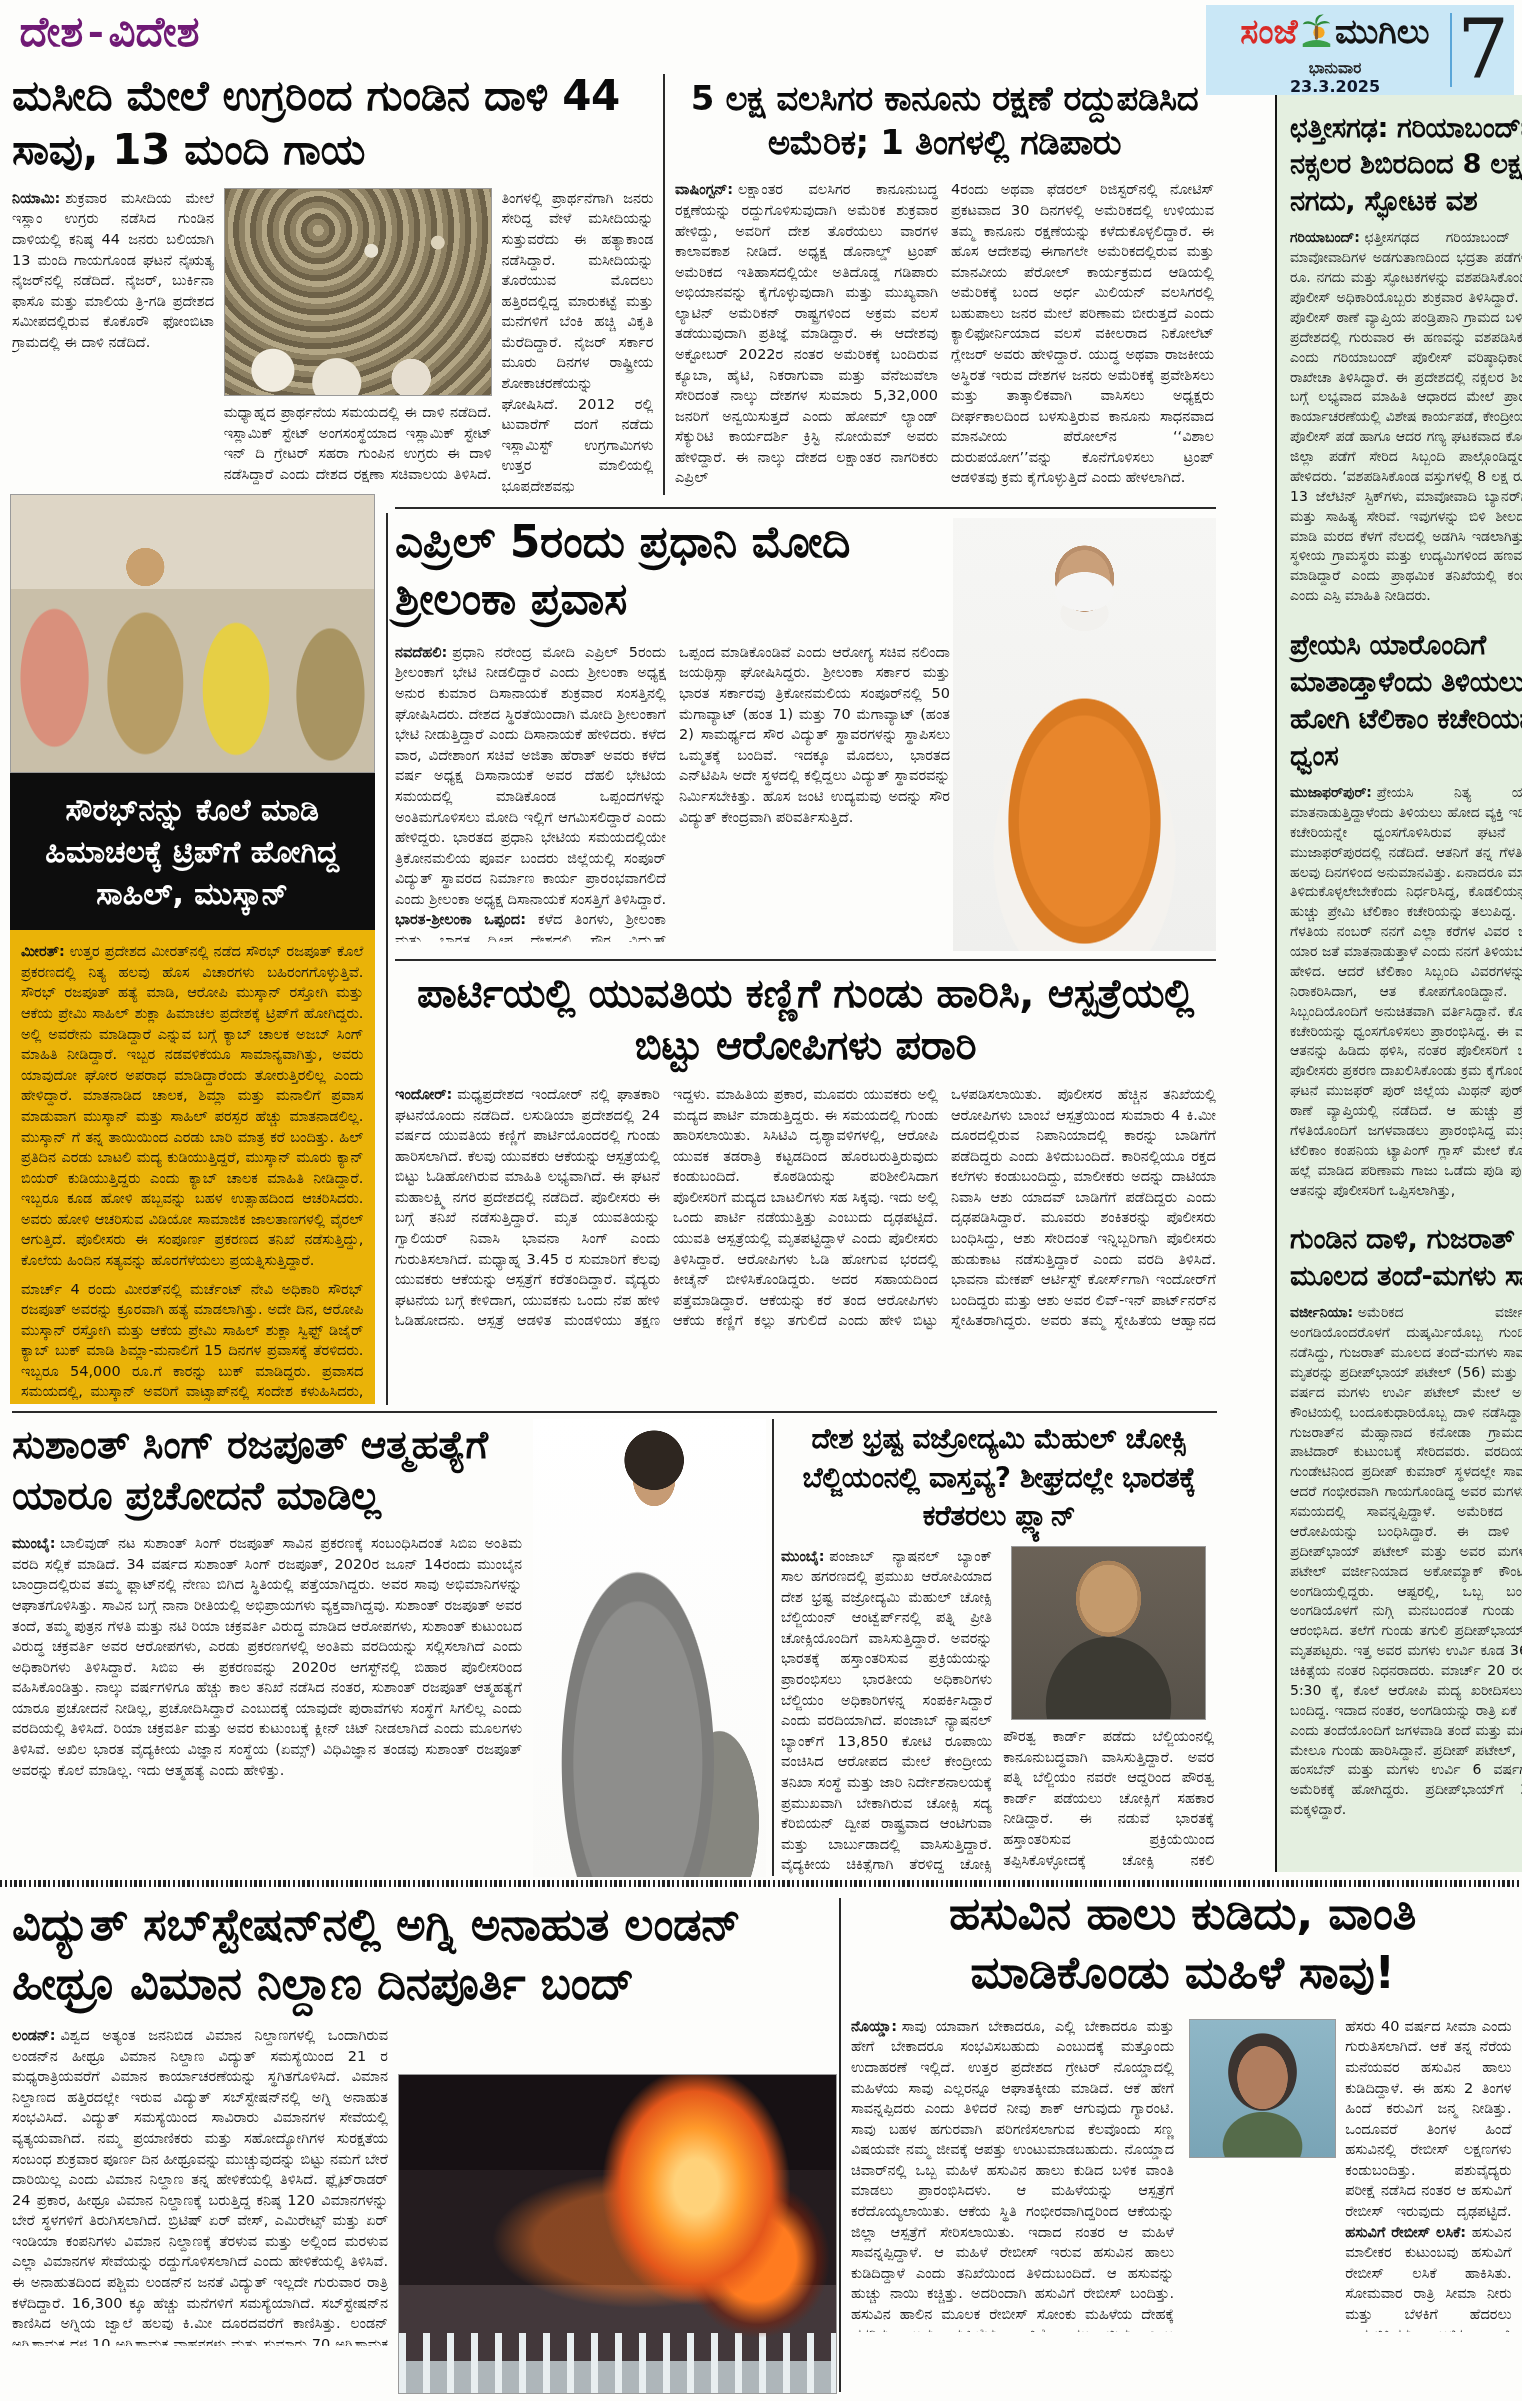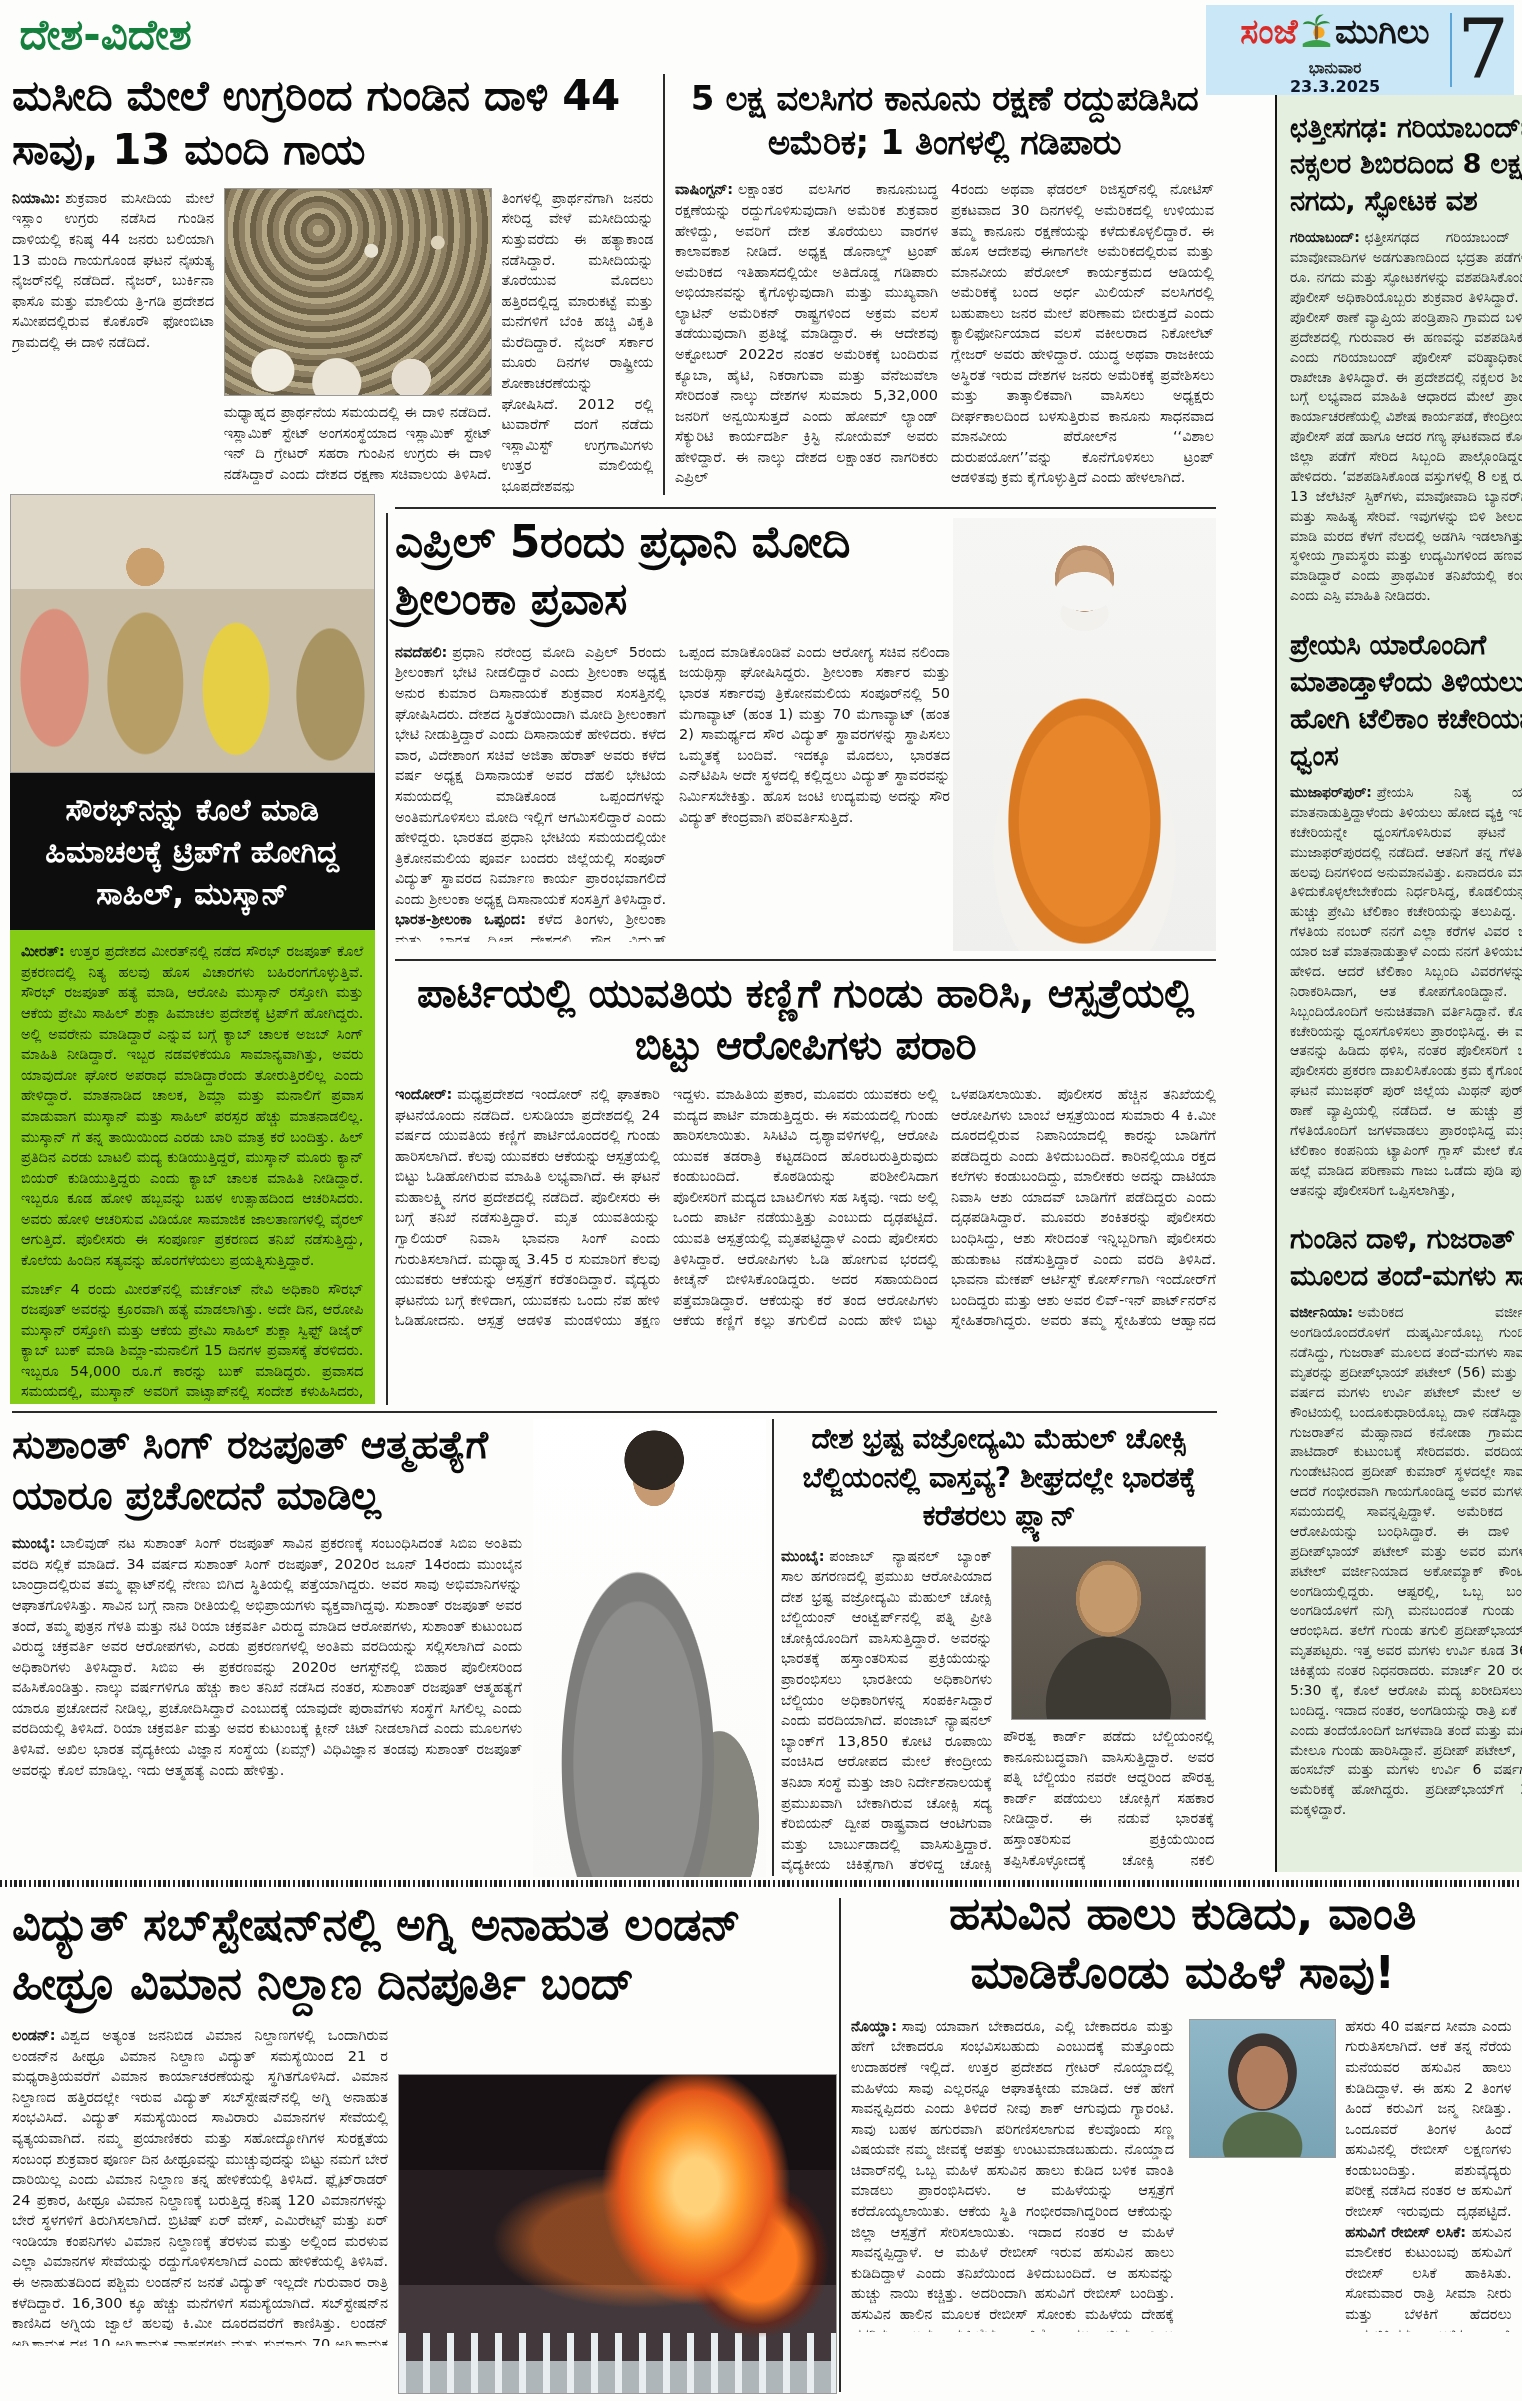--- a/index.html
+++ b/index.html
@@ -18,21 +18,21 @@
   .subhead { font-weight:bold; }
   h2.headline { color:#0b0b0b; font-weight:800; letter-spacing:-0.4px; }
   .photo { border:0.8px solid #9a9a9a; }
   .vrule { width:1.6px; background:#2a2a2a; }
   .hrule { height:1.6px; background:#2a2a2a; }
   .hatch {
     height:7.3px;
     background:repeating-linear-gradient(90deg,#222 0 2.4px,transparent 2.4px 4.8px);
   }
   
-  .section-title { left:19.4px; top:9.7px; font-size:42px; font-weight:800; color:#15803d; }
+  .section-title { left:19.4px; top:9.7px; font-size:42px; font-weight:800; color:#701a75;font-family:Liberation Mono, monospace; }
   .masthead {
     left:1206px; top:4.8px; width:308px; height:90px;
     background:#c9e7f6; display:flex; align-items:stretch;padding-left:14px;
   }
   .mast-left { width:230px; display:flex; flex-direction:column; align-items:center; padding-top:6.5px; }
   .brandrow { display:flex; align-items:center; gap:3.2px; }
   .brand1 { color:#d92b27; font-size:34px; font-weight:800; }
   .brand2 { color:#141414; font-size:34px; font-weight:800; }
   .mast-bar { width:186px; height:5.6px; margin-top:1.6px;
     background:linear-gradient(90deg,#19a7c4,#63cfe0 60%,#b9ecf4); border-radius:2.4px; }
@@ -99,21 +99,21 @@
       radial-gradient(ellipse 52px 97px at 37% 68%, #b79d66 0 72%, transparent 74%),
       radial-gradient(ellipse 48px 93px at 88% 72%, #a89462 0 70%, transparent 72%),
       radial-gradient(circle 21px at 37% 26%, #c9a06e 0 90%, transparent 92%),
       linear-gradient(#ded6c6 0 34%, #c9bfa9 34% 100%);
   }
   .meerut-black {
     width:365px; height:157px; background:#0d0d0d; color:#fff;
     display:flex; align-items:center; justify-content:center; text-align:center;
     font-size:30px; font-weight:800; line-height:1.4; padding:0 11.3px;
   }
-  .meerut-gray { width:365px; height:474px; background:#84cc16; padding:11.3px 11.3px; overflow:hidden; }
+  .meerut-gray { width:365px; height:474px; background:#eab308; padding:11.3px 11.3px; overflow:hidden; }
   .meerut-gray p { margin-bottom:8px; }
   .vr-mid { left:386px; top:513px; height:892px; }
   
   .hr-party { left:395px; top:959px; width:821px; }
   .party { left:395px; top:967px; width:821px; }
   .party h2 { font-size:40px; line-height:1.3; text-align:center; }
   .party-cols { display:flex; gap:13px; margin-top:13px; }
   .party-cols > div { width:265px; height:250px; overflow:hidden; }
   
   .hr-band2 { left:12px; top:1411px; width:1205px; }

